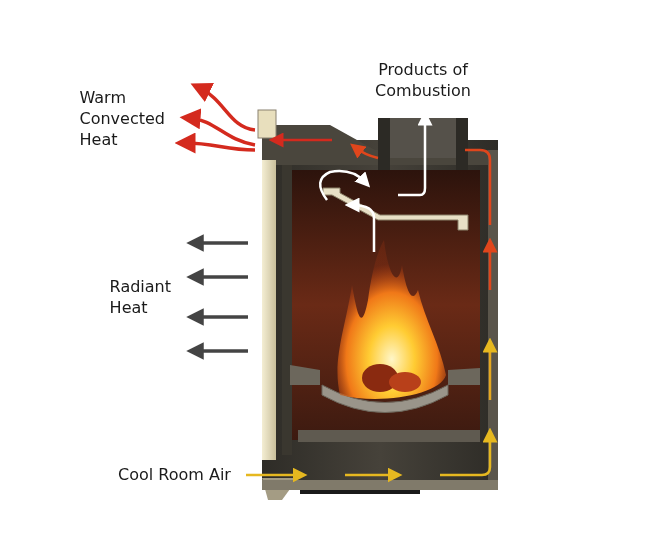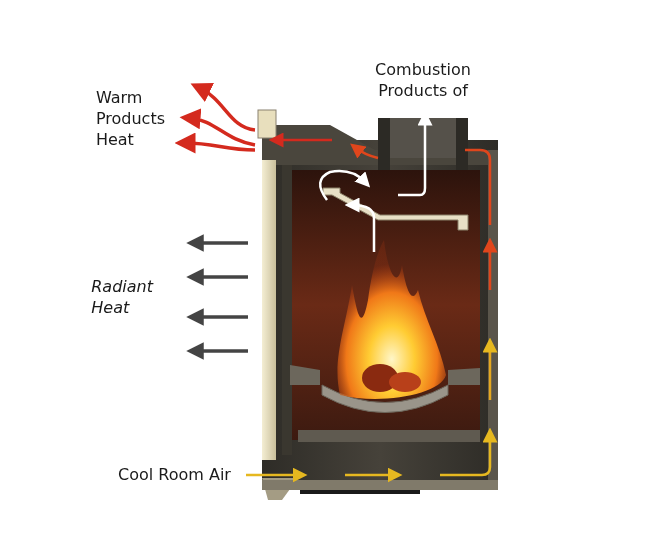--- a/index.html
+++ b/index.html
@@ -1,21 +1,21 @@
 <!DOCTYPE html>
 <html><head>
 <meta charset="utf-8">
 <style>
   html, body { margin: 0; padding: 0; background: #ffffff; }
   body { width: 658px; height: 542px; position: relative; overflow: hidden; font-family: "DejaVu Sans", sans-serif; }
   .label { position: absolute; color: #1a1a1a; font-size: 16px; line-height: 21px; }
   .label span { display: block; }
   #lbl-warm { right: 493px; top: 87px; }
   #lbl-products { left: 358px; top: 59px; text-align: center; width: 130px; }
-  #lbl-radiant { right: 505px; top: 276px; font-style: italic; }
+  #lbl-radiant { right: 487px; top: 276px; }
   #lbl-cool { left: 111px; top: 464px; text-align: left; margin-left: 7px; }
   svg { position: absolute; left: 0; top: 0; }
 </style>
 </head>
 <body>
 
 <svg width="658" height="542" viewBox="0 0 658 542">
   <defs>
     <linearGradient id="fireboxGrad" x1="0" y1="0" x2="0" y2="1">
       <stop offset="0" stop-color="#2c130c"></stop>
@@ -122,24 +122,24 @@
   <g>
     <line x1="248" y1="243" x2="195" y2="243" stroke="#444" stroke-width="3.5" marker-end="url(#arrGrey)"></line>
     <line x1="248" y1="277" x2="195" y2="277" stroke="#444" stroke-width="3.5" marker-end="url(#arrGrey)"></line>
     <line x1="248" y1="317" x2="195" y2="317" stroke="#444" stroke-width="3.5" marker-end="url(#arrGrey)"></line>
     <line x1="248" y1="351" x2="195" y2="351" stroke="#444" stroke-width="3.5" marker-end="url(#arrGrey)"></line>
   </g>
 </svg>
 
 <div class="label" id="lbl-warm">
   <span>Warm</span>
-  <span>Products</span>
+  <span>Convected</span>
   <span>Heat</span>
 </div>
 <div class="label" id="lbl-products">
+  <span>Products of</span>
   <span>Combustion</span>
-  <span>Products of</span>
 </div>
 <div class="label" id="lbl-radiant">
   <span>Radiant</span>
   <span>Heat</span>
 </div>
 <div class="label" id="lbl-cool">Cool Room Air</div>
 
 </body></html>

